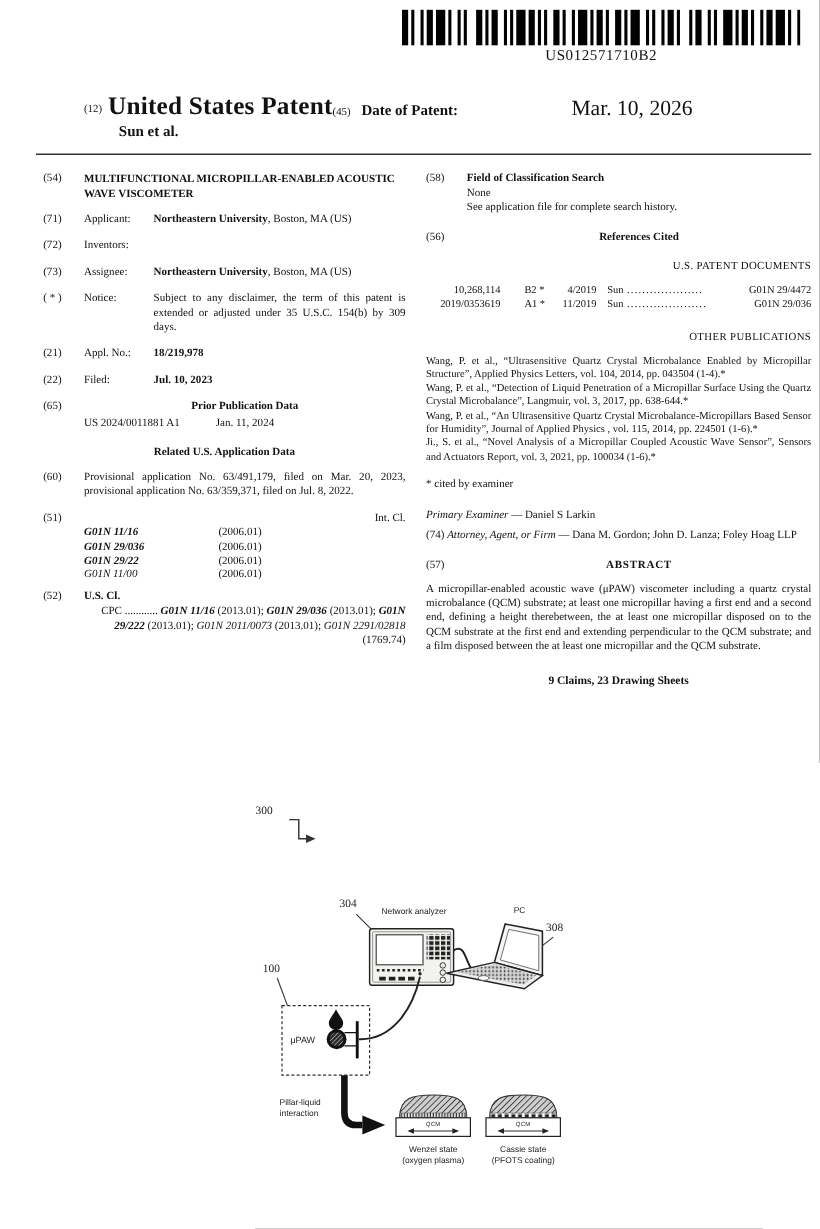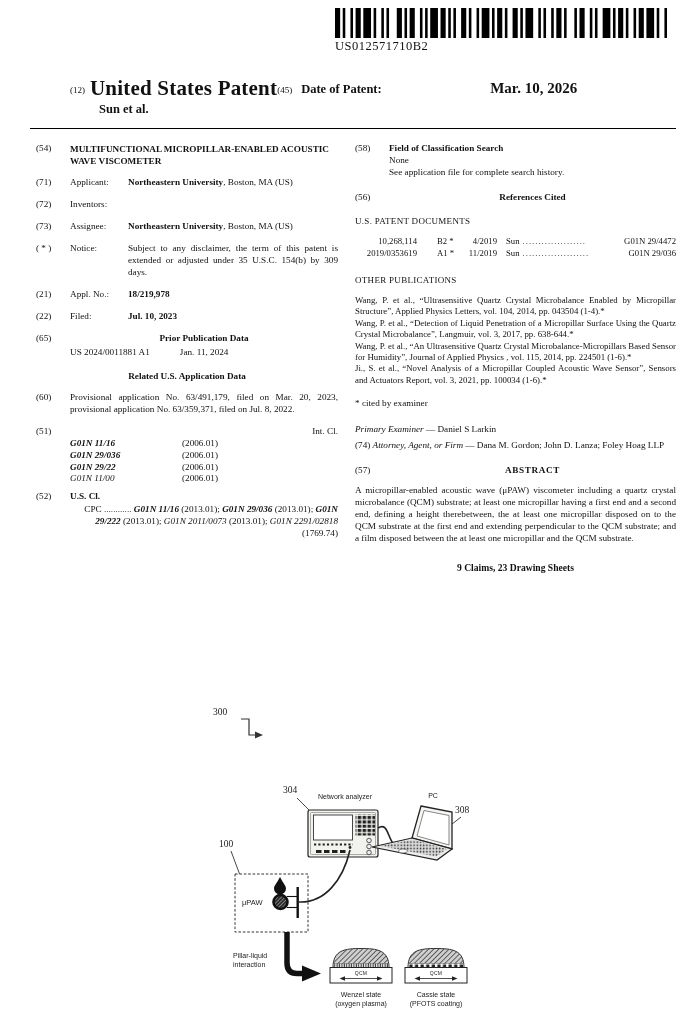--- a/index.html
+++ b/index.html
@@ -1,33 +1,33 @@
 <!DOCTYPE html>
 <html><head>
 <meta charset="utf-8">
 <style>
   html,body{margin:0;padding:0;background:#888;}
   .page{position:relative;width:683px;height:1024px;background:#fff;margin:0 auto;
         font-family:"Liberation Serif",serif;color:#111;overflow:hidden;}
   
-  .barcode-wrap{position:absolute;left:335px;top:8px;width:332px;}
+  .barcode-wrap{position:absolute;left:335px;top:8px;width:332px;text-align:center;}
   .barcode-wrap svg{width:332px;height:30px;display:block;}
   .barcode-text{font-size:12.5px;letter-spacing:.5px;margin-top:1px;}
   
   .header{position:absolute;top:76px;left:42px;width:638px;display:flex;justify-content:flex-start;margin-left:28px;}
   .h-left .trow{display:flex;align-items:flex-start;}
   .tag-sm{font-size:9px;white-space:nowrap;}
   .h-left .tag-sm{margin-top:9px;margin-right:5px;}
   .us-title{font-size:21px;font-weight:bold;letter-spacing:.2px;}
   .authors{font-size:12.5px;font-weight:bold;margin-left:29px;margin-top:1px;}
   .h-right{width:300px;margin-top:4px;}
   .h-right .hrow{display:grid;grid-template-columns:24px 108px 1fr;align-items:baseline;margin-bottom:2px;}
   .h-label{font-size:12.5px;font-weight:bold;}
   .h-val{font-size:14px;font-weight:bold;text-align:right;white-space:nowrap;}
-  .h-val2{font-size:15px;font-weight:bold;text-align:right;white-space:nowrap;}
+  .h-val2{font-size:18px;font-weight:normal;text-align:right;white-space:nowrap;}
   .rule{position:absolute;top:128px;left:30px;width:646px;border-top:1.7px solid #000;}
   
   .cols{position:absolute;top:143px;left:36px;width:640px;display:flex;gap:17px;
         font-size:9.2px;line-height:1.3;}
   .col-left{width:302px;flex:none;}
   .col-right{flex:1;min-width:0;}
   .sec{display:grid;grid-template-columns:34px 1fr;margin-bottom:10px;}
   .kv{display:grid;grid-template-columns:58px 1fr;}
   .b{font-weight:bold;}
   .bi{font-weight:bold;font-style:italic;}
@@ -38,29 +38,29 @@
   .chead-in{text-align:center;font-weight:bold;}
   .intcl-row{display:grid;grid-template-columns:112px 1fr;}
   .cpc{text-align:right;margin-top:1px;}
   .pubrow{display:flex;font-size:8.7px;white-space:nowrap;margin-bottom:1px;}
   .pr-num{width:62px;text-align:right;}
   .pr-kind{width:24px;padding-left:20px;}
   .pr-date{width:36px;text-align:right;}
   .pr-name{padding-left:9px;}
   .pr-lead{flex:1;overflow:hidden;padding:0 3px;letter-spacing:1px;}
   .pr-cls{text-align:left;white-space:nowrap;}
-  .docs-head{text-align:left;font-size:9px;letter-spacing:.3px;margin-bottom:8px;}
+  .docs-head{text-align:right;font-size:9px;letter-spacing:.3px;margin-bottom:8px;}
   .pub{font-size:8.8px;line-height:1.3;text-align:justify;margin:0;}
   .cited{margin-top:12px;margin-bottom:14px;}
   .exm{margin-bottom:4px;}
   .abs-head{display:grid;grid-template-columns:34px 1fr;margin:13px 0 8px;}
   .claims{text-align:center;font-weight:bold;font-size:9.6px;margin-top:17px;}
   .pubdata-row{display:flex;gap:30px;margin-top:2px;margin-left:34px;}
   
-  .figure{position:absolute;left:0;top:700px;width:683px;height:324px;}
+  .figure{position:absolute;left:0;top:664px;width:683px;height:324px;}
   .figure svg.art{position:absolute;left:0;top:0;}
   .flab{position:absolute;color:#222;}
   .ref{font-size:9.5px;font-family:"Liberation Serif",serif;}
   .fsans{font-family:"Liberation Sans",sans-serif;font-size:7px;line-height:1.25;}
   .ctr{text-align:center;}
   .qcm-t{font-size:5px;letter-spacing:.3px;}
   .upaw{font-size:7.5px;}
 </style>
 </head>
 <body>

